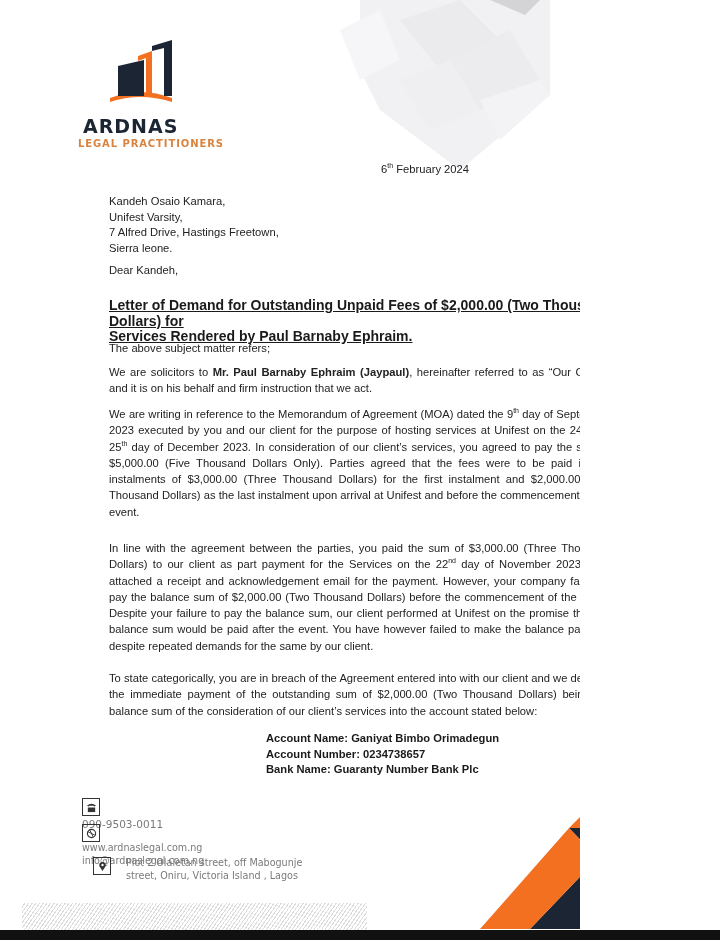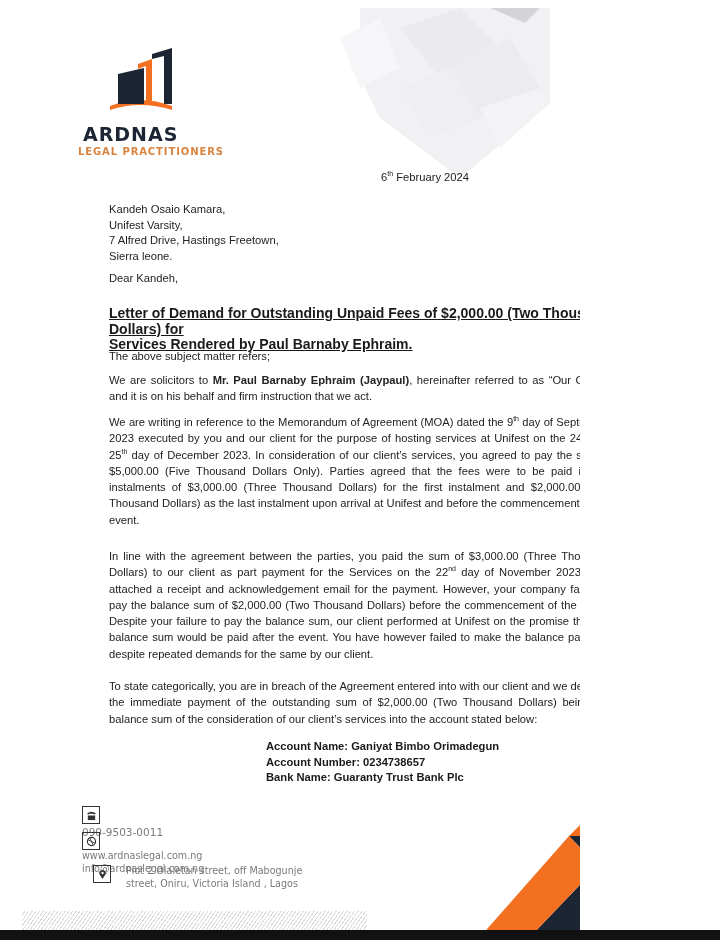--- a/index.html
+++ b/index.html
@@ -1,19 +1,19 @@
 <!DOCTYPE html>
 <html><head>
   <meta charset="utf-8">
   <style>
     * { box-sizing: border-box; margin: 0; padding: 0; }
     html, body { width: 720px; height: 940px; overflow: hidden; background: #ffffff; }
     body { position: relative; font-family: "Liberation Sans", sans-serif; color: #1f1f1f; }
 
-    .page { position: absolute; left: 0; top: 8px; width: 580px; height: 930px; background: #ffffff; overflow: hidden; }
+    .page { position: absolute; left: 0; top: 0; width: 580px; height: 930px; background: #ffffff; overflow: hidden; }
 
     
     .mosaic { position: absolute; right: 0; top: 0; width: 240px; height: 170px; }
     .mosaic svg { width: 100%; height: 100%; }
 
     
     .logo { position: absolute; left: 78px; top: 36px; width: 140px; }
     .logo-mark { width: 80px; height: 76px; display: block; margin-left: 22px; }
     .logo-name { font-family: "DejaVu Sans", sans-serif; font-weight: bold; font-size: 19px; color: #1c2533; letter-spacing: 1px; margin-top: 3px; margin-left: 5px; }
     .logo-sub { font-family: "DejaVu Sans", sans-serif; font-weight: bold; font-size: 10px; color: #d9833e; letter-spacing: 0.9px; margin-top: 1px; white-space: nowrap; }
@@ -103,21 +103,21 @@
 
   <div class="body-text p3"><span>We are writing in reference to the Memorandum of Agreement (MOA) dated the 9</span><sup>th</sup><span> day of September 2023 executed by you and our client for the purpose of hosting services at Unifest on the 24</span><sup>th</sup><span> and 25</span><sup>th</sup><span> day of December 2023. In consideration of our client’s services, you agreed to pay the sum of $5,000.00 (Five Thousand Dollars Only). Parties agreed that the fees were to be paid in two instalments of $3,000.00 (Three Thousand Dollars) for the first instalment and $2,000.00 (Two Thousand Dollars) as the last instalment upon arrival at Unifest and before the commencement of the event.</span></div>
 
   <div class="body-text p4"><span>In line with the agreement between the parties, you paid the sum of $3,000.00 (Three Thousand Dollars) to our client as part payment for the Services on the 22</span><sup>nd</sup><span> day of November 2023. Find attached a receipt and acknowledgement email for the payment. However, your company failed to pay the balance sum of $2,000.00 (Two Thousand Dollars) before the commencement of the event. Despite your failure to pay the balance sum, our client performed at Unifest on the promise that the balance sum would be paid after the event. You have however failed to make the balance payment despite repeated demands for the same by our client.</span></div>
 
   <div class="body-text p5">To state categorically, you are in breach of the Agreement entered into with our client and we demand the immediate payment of the outstanding sum of $2,000.00 (Two Thousand Dollars) being the balance sum of the consideration of our client’s services into the account stated below:</div>
 
   <div class="account">
     <div>Account Name: Ganiyat Bimbo Orimadegun</div>
     <div>Account Number: 0234738657</div>
-    <div>Bank Name: Guaranty Trust Bank Plc</div>
+    <div>Bank Name: Guaranty Number Bank Plc</div>
   </div>
 
   <div class="contact c-phone">
     <span class="ic">
       <svg viewBox="0 0 12 12">
           <path d="M1 4 Q6 0 11 4 L9 5 L8 4 L4 4 L3 5 Z" fill="#333"></path>
           <rect x="2" y="6" width="8" height="5" fill="#333"></rect>
         </svg>
     </span>
     <span class="txt">090-9503-0011</span>

